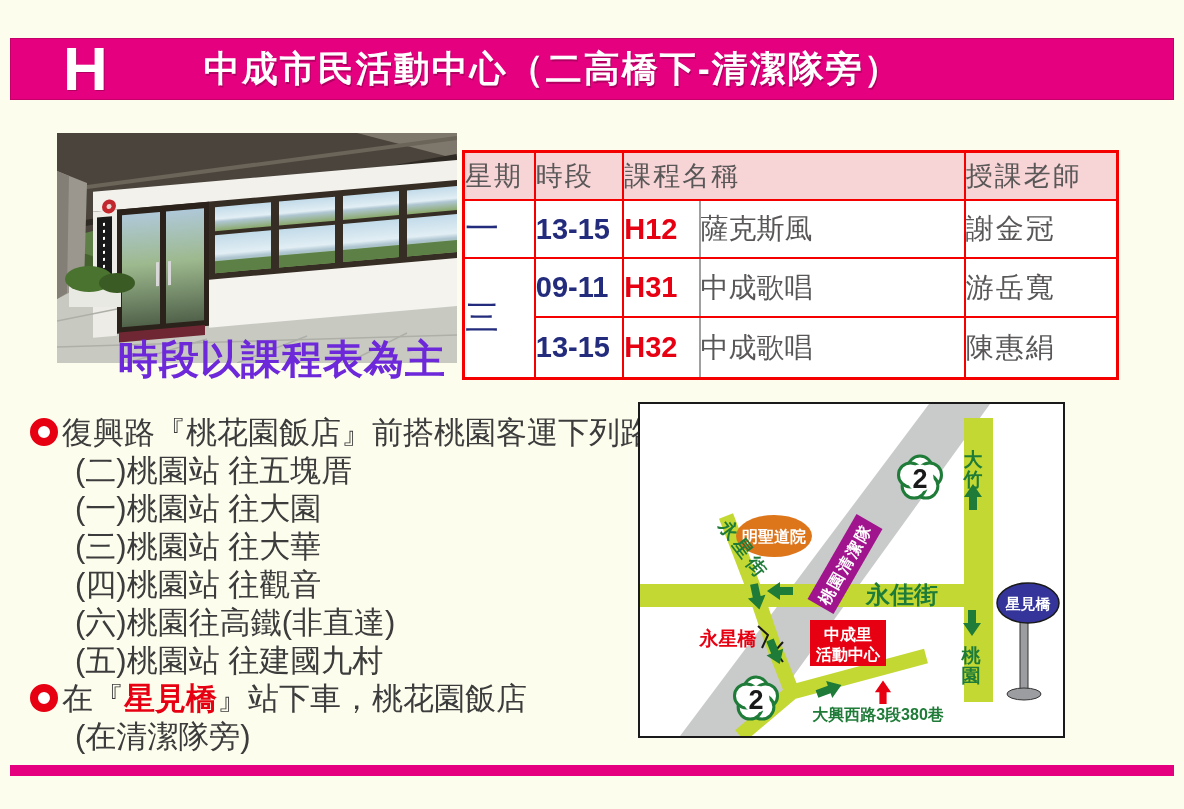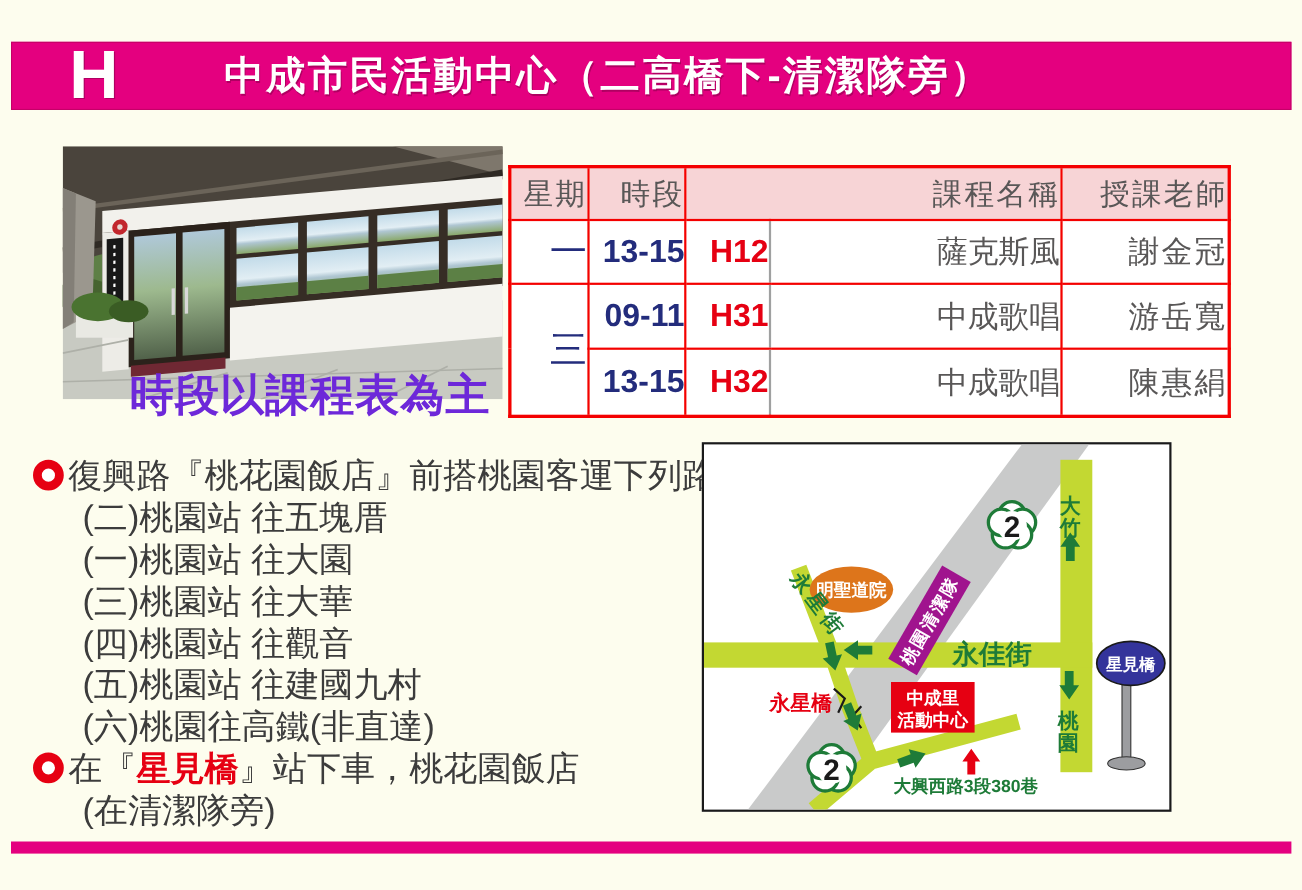--- a/index.html
+++ b/index.html
@@ -30,21 +30,21 @@
   .photo{left:57px;top:133px;width:400px;height:230px;}
   .photo-caption{
     left:118px;top:332px;color:#6d28d9;font-weight:bold;
     font-size:40px;letter-spacing:1px;white-space:nowrap;z-index:5;
   }
 
   
   .sched{left:462px;top:150px;}
   table.sched-t{border-collapse:collapse;table-layout:fixed;width:657px;}
   table.sched-t th,table.sched-t td{
-    border:2px solid #F40000;text-align:right;vertical-align:middle;
+    border:2px solid #F40000;text-align:left;vertical-align:middle;
     padding:0;overflow:hidden;white-space:nowrap;
   }
   table.sched-t{border:3px solid #F40000;}
   th{background:#F7D4D6;color:#595757;font-size:27px;font-weight:normal;height:46px;letter-spacing:2px;}
   td{background:#FFFFFF;}
   tr.r1 td{height:56px;} tr.r2 td{height:57px;} tr.r3 td{height:59px;}
   td.day{color:#232C7C;font-size:34px;}
   td.time{color:#232C7C;font-size:29px;font-weight:bold;}
   td.code{color:#E60012;font-size:29px;font-weight:bold;border-right:none!important;}
   td.course{color:#595757;font-size:28px;border-left:2px solid #9FA0A0!important;}
@@ -202,22 +202,22 @@
 </div>
 
 <div class="abs dirs">
   <div class="dline">
     <span class="ring"></span><span>復興路『桃花園飯店』前搭桃園客運下列路線</span>
   </div>
   <div class="dline indent">(二)桃園站 往五塊厝</div>
   <div class="dline indent">(一)桃園站 往大園</div>
   <div class="dline indent">(三)桃園站 往大華</div>
   <div class="dline indent">(四)桃園站 往觀音</div>
+  <div class="dline indent">(六)桃園往高鐵(非直達)</div>
   <div class="dline indent">(五)桃園站 往建國九村</div>
-  <div class="dline indent">(六)桃園往高鐵(非直達)</div>
   <div class="dline">
     <span class="ring"></span><span>在『</span><span class="hl">星見橋</span><span>』站下車，桃花園飯店</span>
   </div>
   <div class="dline indent">(在清潔隊旁)</div>
 </div>
 
 <div class="abs mapbox">
 <svg viewBox="0 0 423 332" width="423" height="332" xmlns="http://www.w3.org/2000/svg" font-family="Liberation Sans, DejaVu Sans, sans-serif">
 
   <polygon points="289,0 350,0 110,332 40,332" fill="#C9CACA"></polygon>

